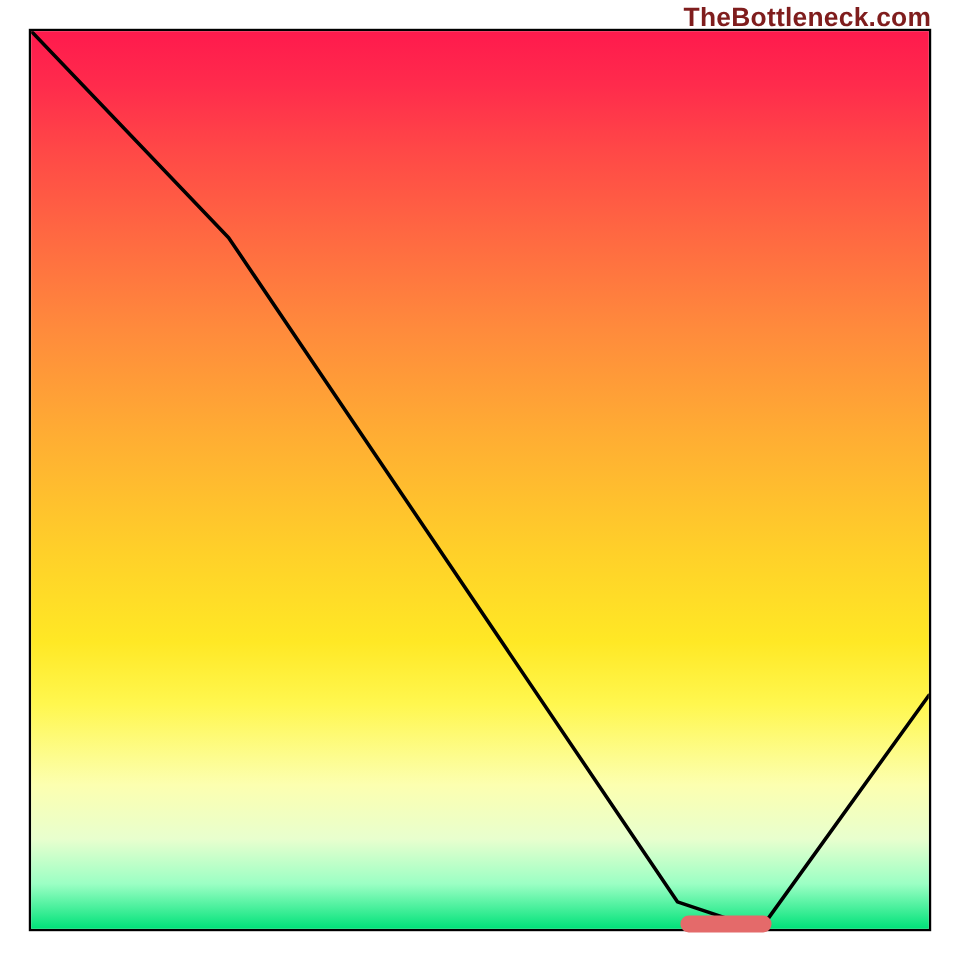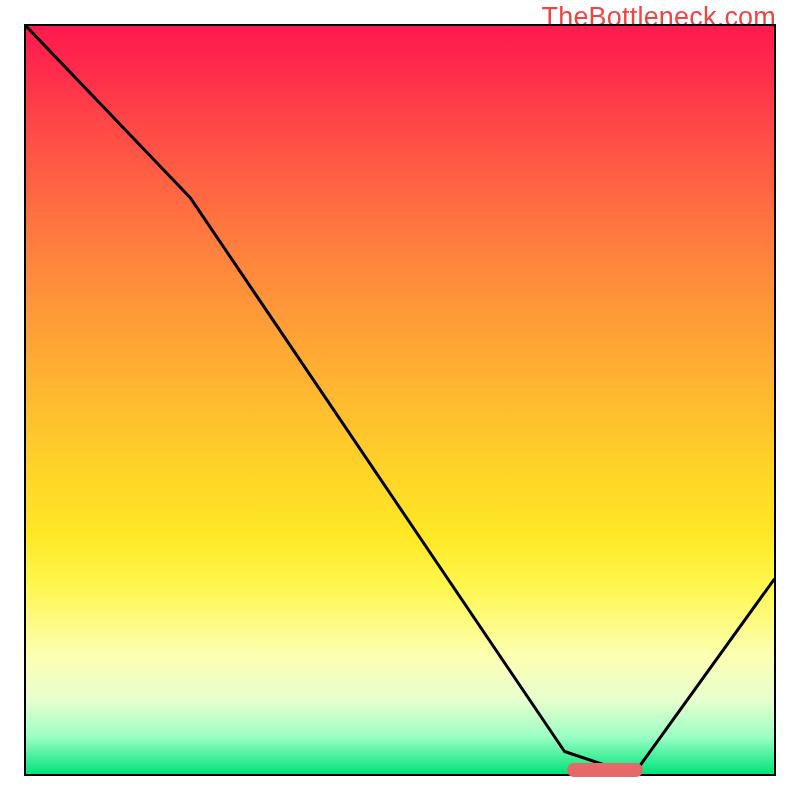--- a/index.html
+++ b/index.html
@@ -47,24 +47,24 @@
     position: absolute;
     height: 14px;
     border-radius: 7px;
     background: #e46a6a;
   }
   .watermark {
     position: absolute;
     top: 2px;
     right: 24px;
     font-family: Arial, Helvetica, sans-serif;
-    font-size: 27px;
-    color: #ef4444;
+    font-size: 22px;
+    color: #7f1d1d;
     letter-spacing: 0.2px;
-    font-weight: 400;
+    font-weight: 700;
   }
 </style>
 </head>
 <body>
 
 <div class="chart-container">
   <div class="watermark">TheBottleneck.com</div>
   <div class="plot-area">
     <div class="gradient-bg"></div>
     <svg class="curve-svg" viewBox="0 0 752 752" preserveAspectRatio="none">

